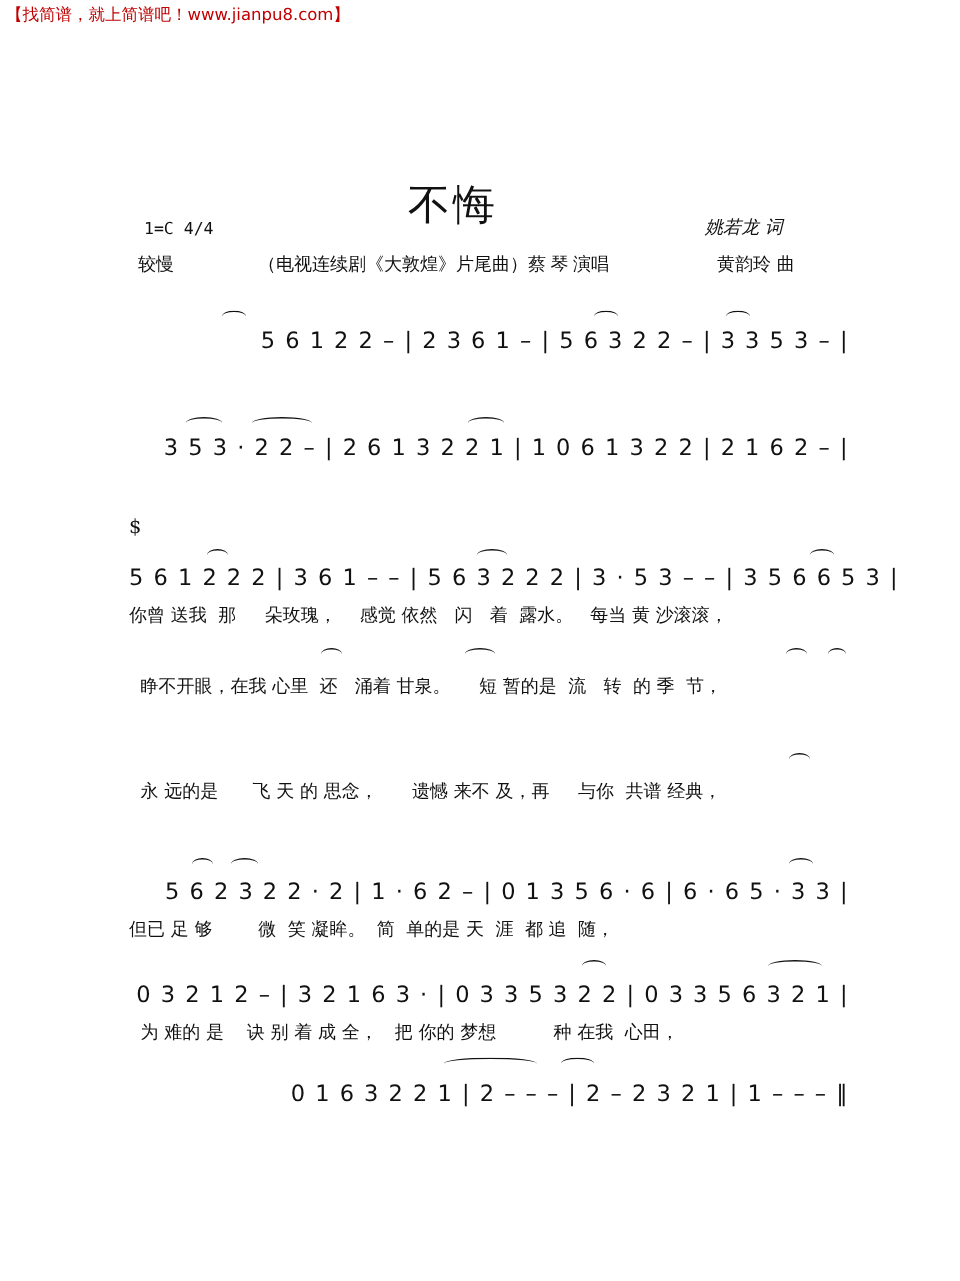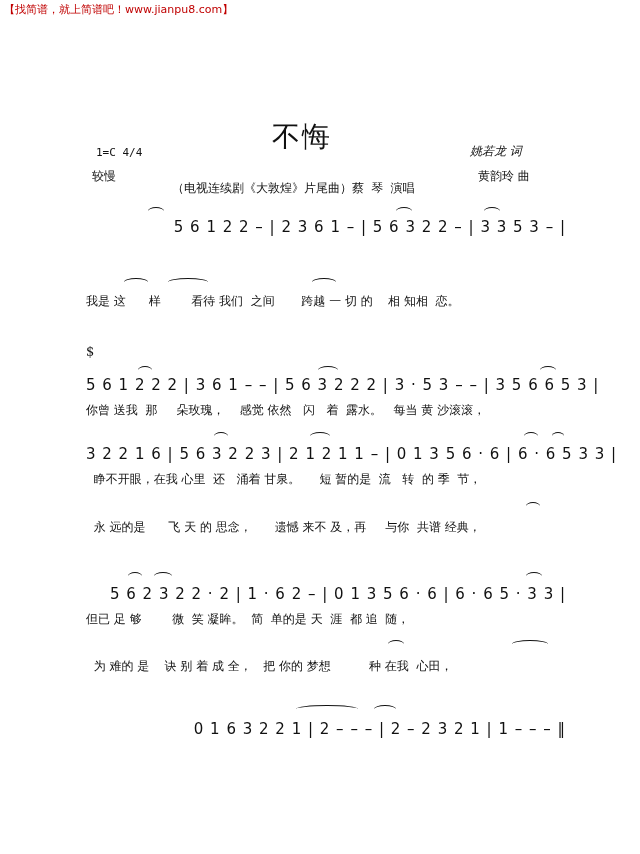--- a/index.html
+++ b/index.html
@@ -3,21 +3,21 @@
 <meta charset="utf-8">
 <style>
   html, body { margin: 0; padding: 0; background: #ffffff; }
   body { width: 640px; height: 854px; position: relative; overflow: hidden;
          font-family: "DejaVu Sans", sans-serif; color: #111; }
   .banner { position: absolute; left: 4px; top: 2px; font-size: 11px; color: #c00000; white-space: nowrap; }
   .title { position: absolute; left: 272px; top: 118px; font-size: 28px; font-family: Liberation Mono, monospace; letter-spacing: 2px; }
   .key { position: absolute; left: 96px; top: 146px; font-size: 11px; font-family: "DejaVu Sans Mono", monospace; }
   .lyricist { position: absolute; left: 470px; top: 143px; font-size: 12px; font-family: "DejaVu Serif", serif; font-style: italic; }
   .tempo { position: absolute; left: 92px; top: 168px; font-size: 12px; font-family: "DejaVu Serif", serif; text-align: center; }
-  .subtitle { position: absolute; left: 172px; top: 168px; font-size: 12px; font-family: Liberation Mono, monospace; white-space: nowrap; margin-top: 12px; }
+  .subtitle { position: absolute; left: 172px; top: 168px; font-size: 12px; font-family: Liberation Serif, serif; white-space: nowrap; }
   .composer { position: absolute; left: 478px; top: 168px; font-size: 12px; font-family: "DejaVu Serif", serif; }
   .row { position: absolute; left: 86px; width: 480px; }
   .notes { font-family: "DejaVu Sans", sans-serif; font-size: 15px; letter-spacing: 1px; white-space: nowrap; height: 22px; line-height: 22px; text-align: right; }
   .lyrics { font-family: "DejaVu Serif", serif; font-size: 12px; white-space: pre; margin-top: 6px; height: 16px; line-height: 16px; }
   .segno { position: absolute; left: 86px; top: 344px; font-size: 13px; font-family: "DejaVu Serif", serif; }
   .arc { position: absolute; height: 7px; border-top: 1.4px solid #111; border-radius: 50% 50% 0 0; }
 </style>
 </head>
 <body>
 
@@ -31,38 +31,37 @@
 <div class="composer">黄韵玲 曲</div>
 
 <div class="row" style="top:216px">
   <div class="notes">5 6  1 2  2 –  |  2 3 6 1  –  |  5 6  3 2  2 –  |  3 3  5 3 – |</div>
 </div>
 <div class="arc" style="left:148px;top:207px;width:16px"></div>
 <div class="arc" style="left:396px;top:207px;width:16px"></div>
 <div class="arc" style="left:484px;top:207px;width:16px"></div>
 
 <div class="row" style="top:287px">
-  <div class="lyrics">我是 这      样        看待 我们  之间       跨越 一 切 的    相 知相  恋。</div>
+  <div class="notes">3 5  3 · 2  2 – | 2  6 1  3 2  2 1 | 1 0  6 1  3  2  2 | 2  1 6  2 – |</div>
 </div>
 <div class="arc" style="left:124px;top:278px;width:24px"></div>
 <div class="arc" style="left:168px;top:278px;width:40px"></div>
 <div class="arc" style="left:312px;top:278px;width:24px"></div>
 
 <div class="segno">$</div>
 
 <div class="row" style="top:374px">
   <div class="notes">5 6  1 2 2 2  | 3 6 1 – – | 5 6  3 2  2 2 | 3 · 5 3 – – | 3 5  6  6 5 3 |</div>
   <div class="lyrics">你曾 送我  那     朵玫瑰，    感觉 依然   闪   着  露水。   每当 黄 沙滚滚，</div>
 </div>
 <div class="arc" style="left:138px;top:366px;width:14px"></div>
 <div class="arc" style="left:318px;top:366px;width:20px"></div>
 <div class="arc" style="left:540px;top:366px;width:16px"></div>
 
 <div class="row" style="top:443px">
-  <div class="notes">3 2 2 1 6 | 5 6  3 2 2 3 | 2 1  2 1  1 – | 0 1  3 5 6 · 6 | 6 · 6  5 3 3 |</div>
   <div class="lyrics">  睁不开眼，在我 心里  还   涌着 甘泉。     短 暂的是  流   转  的 季  节，</div>
 </div>
 <div class="arc" style="left:214px;top:432px;width:14px"></div>
 <div class="arc" style="left:310px;top:432px;width:20px"></div>
 <div class="arc" style="left:524px;top:432px;width:14px"></div>
 <div class="arc" style="left:552px;top:432px;width:12px"></div>
 
 <div class="row" style="top:513px">
   <div class="lyrics">  永 远的是      飞 天 的 思念，      遗憾 来不 及，再     与你  共谱 经典，</div>
 </div>
@@ -70,20 +69,21 @@
 
 <div class="row" style="top:583px">
   <div class="notes">5 6  2 3 2  2  · 2 | 1 · 6  2 – | 0 1  3 5  6 · 6 | 6 · 6  5 · 3 3 |</div>
   <div class="lyrics">但已 足 够        微  笑 凝眸。  简  单的是 天  涯  都 追  随，</div>
 </div>
 <div class="arc" style="left:128px;top:572px;width:14px"></div>
 <div class="arc" style="left:154px;top:572px;width:18px"></div>
 <div class="arc" style="left:526px;top:572px;width:16px"></div>
 
 <div class="row" style="top:652px">
+  <div class="notes">0 3  2 1  2 – | 3  2  1  6  3 · | 0 3  3 5  3 2  2 | 0 3  3 5  6 3 2  1 |</div>
   <div class="lyrics">  为 难的 是    诀 别 着 成 全，   把 你的 梦想          种 在我  心田，</div>
 </div>
 <div class="arc" style="left:388px;top:640px;width:16px"></div>
 <div class="arc" style="left:512px;top:640px;width:36px"></div>
 
 <div class="row" style="top:718px">
   <div class="notes">0 1  6 3  2  2 1 | 2 – – – | 2 – 2 3 2 1 | 1 – – – ‖</div>
 </div>
 <div class="arc" style="left:296px;top:705px;width:62px"></div>
 <div class="arc" style="left:374px;top:705px;width:22px"></div>

